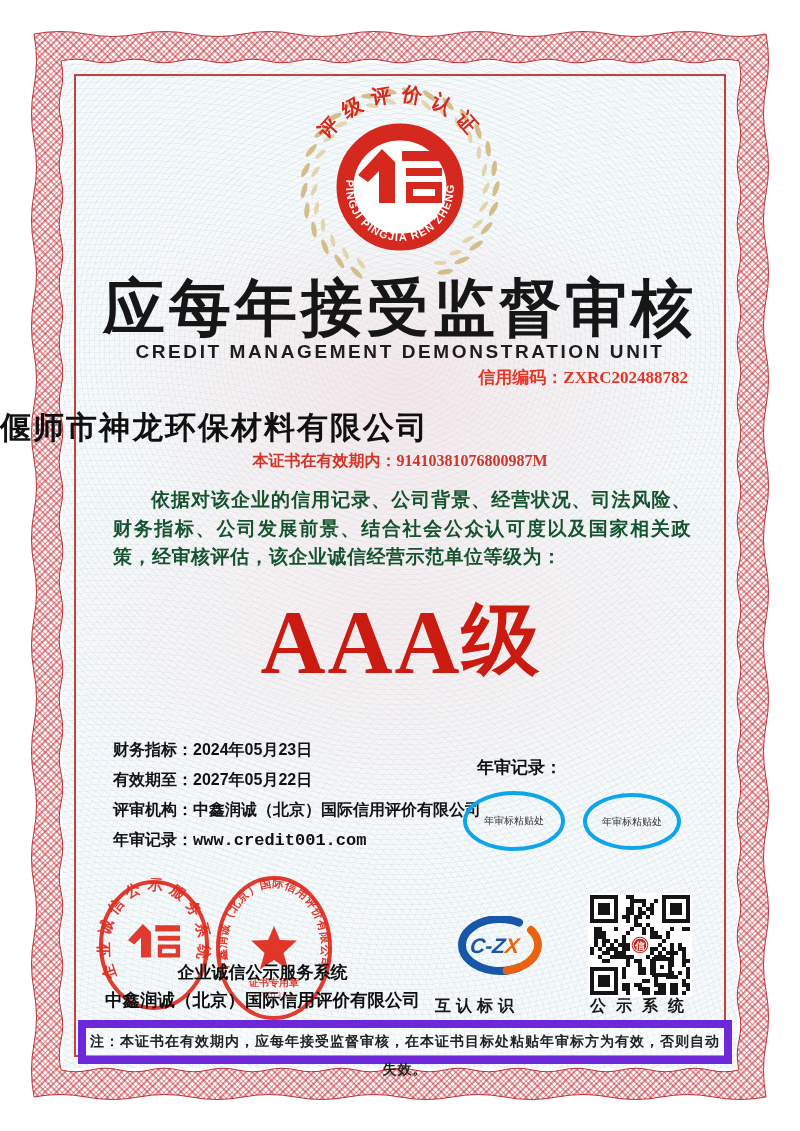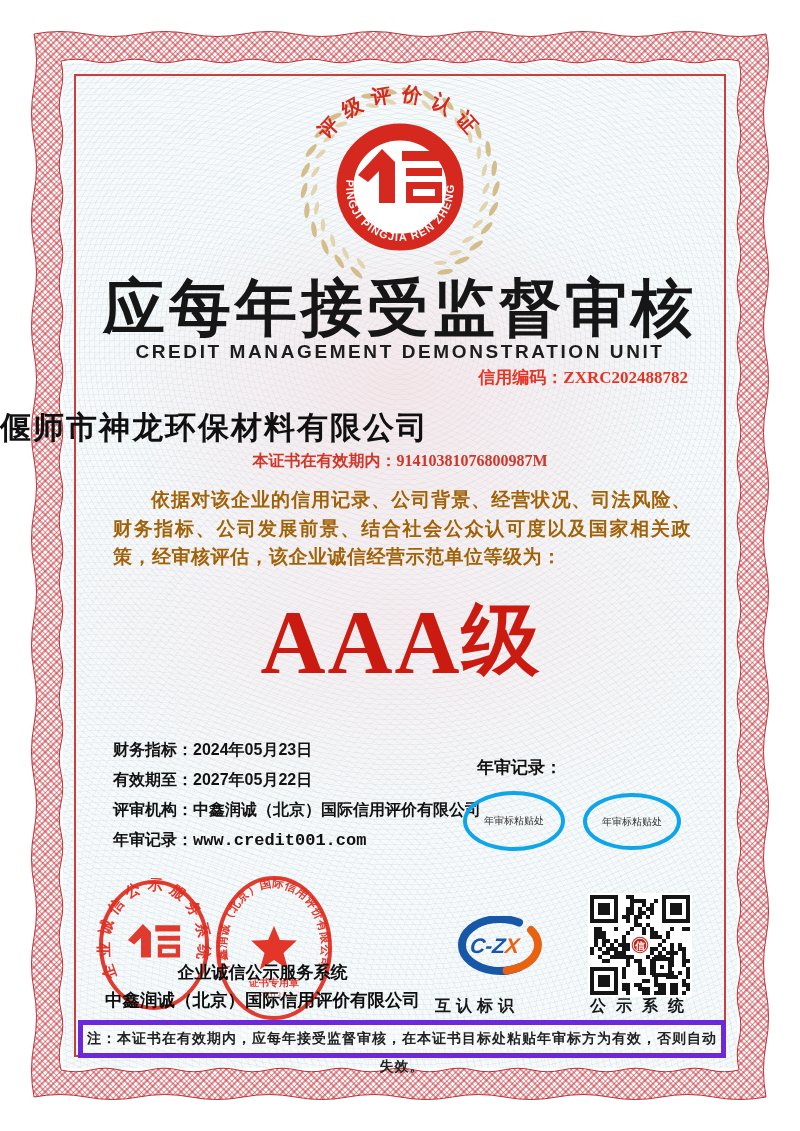--- a/index.html
+++ b/index.html
@@ -19,40 +19,40 @@
   .sans{font-family:"Liberation Sans","DejaVu Sans",sans-serif}
   .title{left:0;right:0;top:266px;text-align:center;font-size:62px;font-weight:900;
          letter-spacing:4px;color:#161616;z-index:2}
   .subtitle{left:0;right:0;top:341px;text-align:center;font-size:19px;font-weight:700;
             letter-spacing:2.6px;color:#1d1d1d;z-index:2}
   .credit-code{top:366px;right:112px;font-size:17px;font-weight:700;color:#e53423;z-index:2}
   .company{left:0;right:0;top:407px;text-align:left;font-size:31px;font-weight:900;
            letter-spacing:2px;color:#101010;z-index:2}
   .uscc{left:0;right:0;top:451px;text-align:center;font-size:16px;font-weight:700;color:#d23428;z-index:2}
   .para{left:113px;top:486px;width:578px;font-size:19px;line-height:28.5px;font-weight:700;
-        color:#a16207;text-indent:2em;text-align:justify;letter-spacing:.5px;z-index:2}
+        color:#14532d;text-indent:2em;text-align:justify;letter-spacing:.5px;z-index:2}
   .grade{left:0;right:0;top:588px;text-align:center;color:#cb1b10;font-weight:900;z-index:2}
   .grade .latin{font-size:90px;letter-spacing:2px}
   .grade .cn{font-size:78px;font-family:"Liberation Sans","DejaVu Sans",sans-serif;vertical-align:7px}
   .details{left:113px;top:735px;font-size:16px;font-weight:700;color:#121212;z-index:2}
   .details .row{height:30px;line-height:30px}
   .latin-serif{font-family:Liberation Mono, monospace;font-size:17px}
   .annual-label{left:477px;top:756px;font-size:17px;font-weight:800;color:#111;z-index:2}
   .oval{border:4px solid #0ea5e9;border-radius:50%;display:flex;align-items:center;
         justify-content:center;font-size:10px;color:#333;z-index:2}
   .oval1{left:463px;top:791px;width:94px;height:52px}
   .oval2{left:583px;top:793px;width:90px;height:49px}
   .stamp{z-index:1}
   .org1{left:60px;top:961px;width:405px;text-align:center;font-size:17px;font-weight:900;color:#0e0e0e;z-index:3}
   .org2{left:38px;top:988px;width:449px;text-align:center;font-size:17.5px;font-weight:900;color:#0e0e0e;z-index:3}
   .mutual-label{left:435px;top:996px;width:130px;font-size:16px;font-weight:800;
                 letter-spacing:5px;color:#161616;z-index:2}
   .qr-label{left:572px;top:996px;width:140px;text-align:center;font-size:16px;font-weight:800;
             letter-spacing:10px;color:#161616;z-index:2}
-  .note{left:78px;top:1020px;width:638px;height:28px;border:5px solid #6d28d9;text-align:center;
+  .note{left:78px;top:1020px;width:638px;height:28px;border:8px solid #6d28d9;text-align:center;
         font-size:14px;font-weight:700;letter-spacing:1px;line-height:28px;color:#222;
         background:rgba(255,255,255,.35);z-index:2}
 </style>
 </head>
 <body>
 
 <svg width="0" height="0" style="position:absolute" aria-hidden="true">
   <defs>
     <g id="xin">
       <path d="M0,26 L24,0 L37,13 L37,54 L21,54 L21,22 L10,33 Z"></path>

